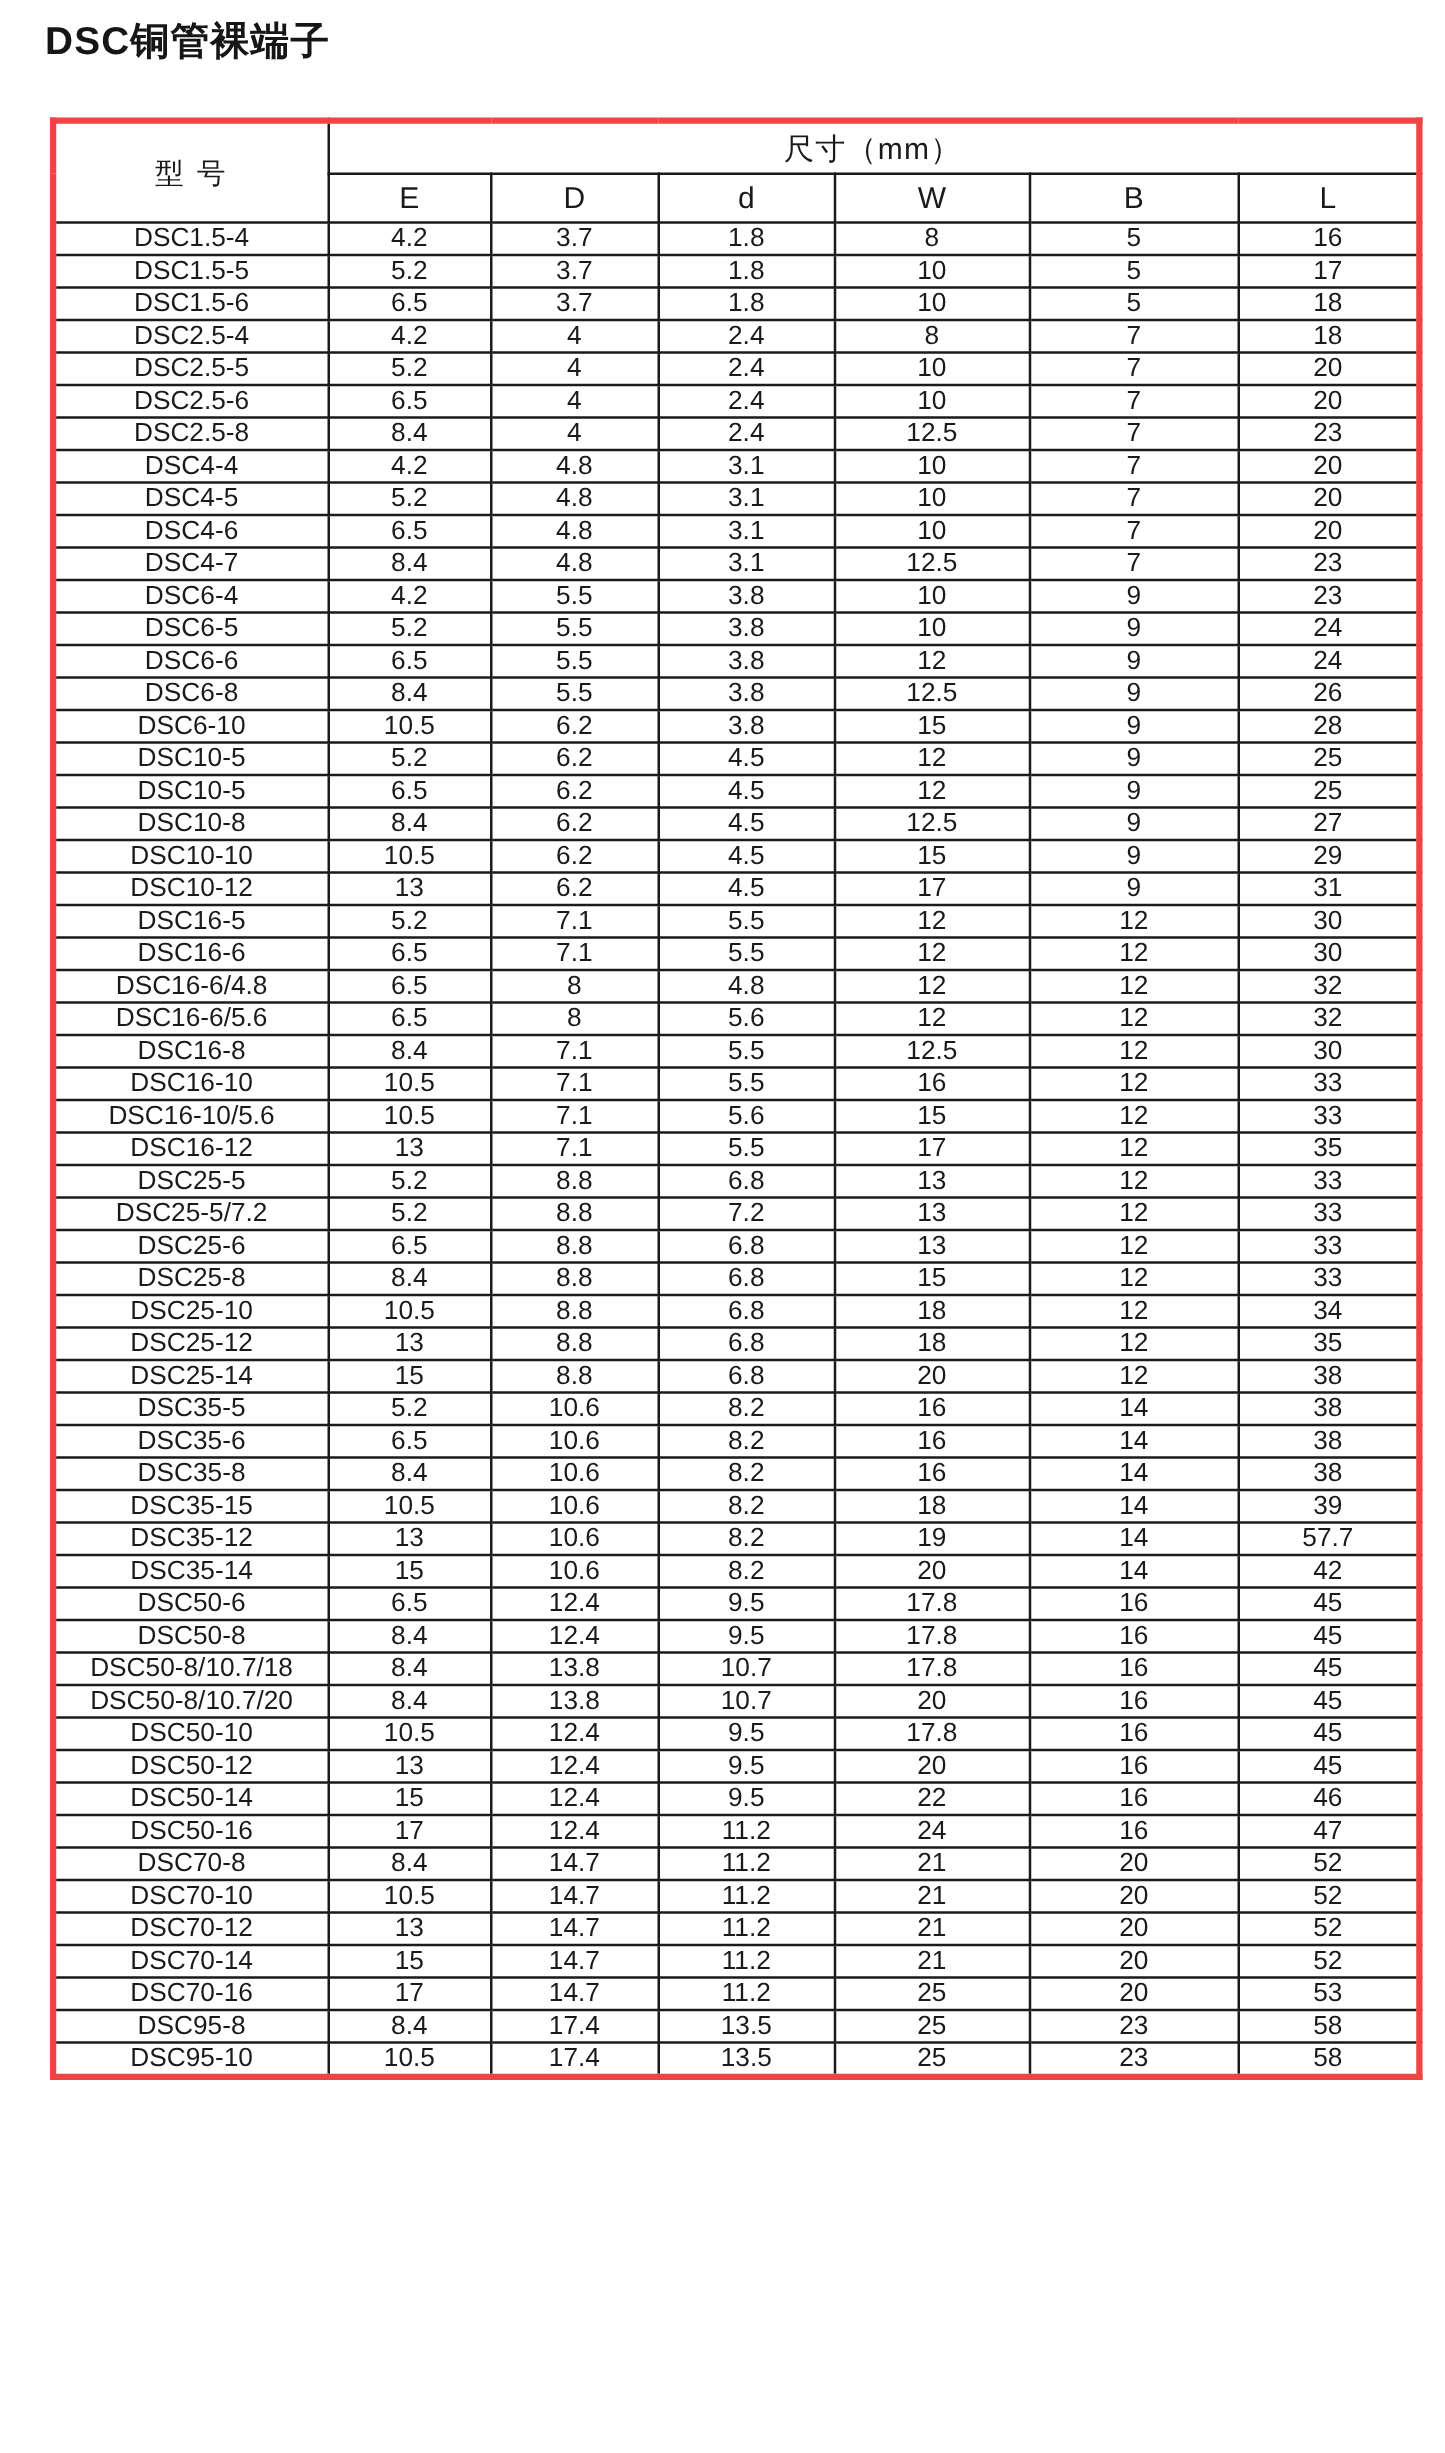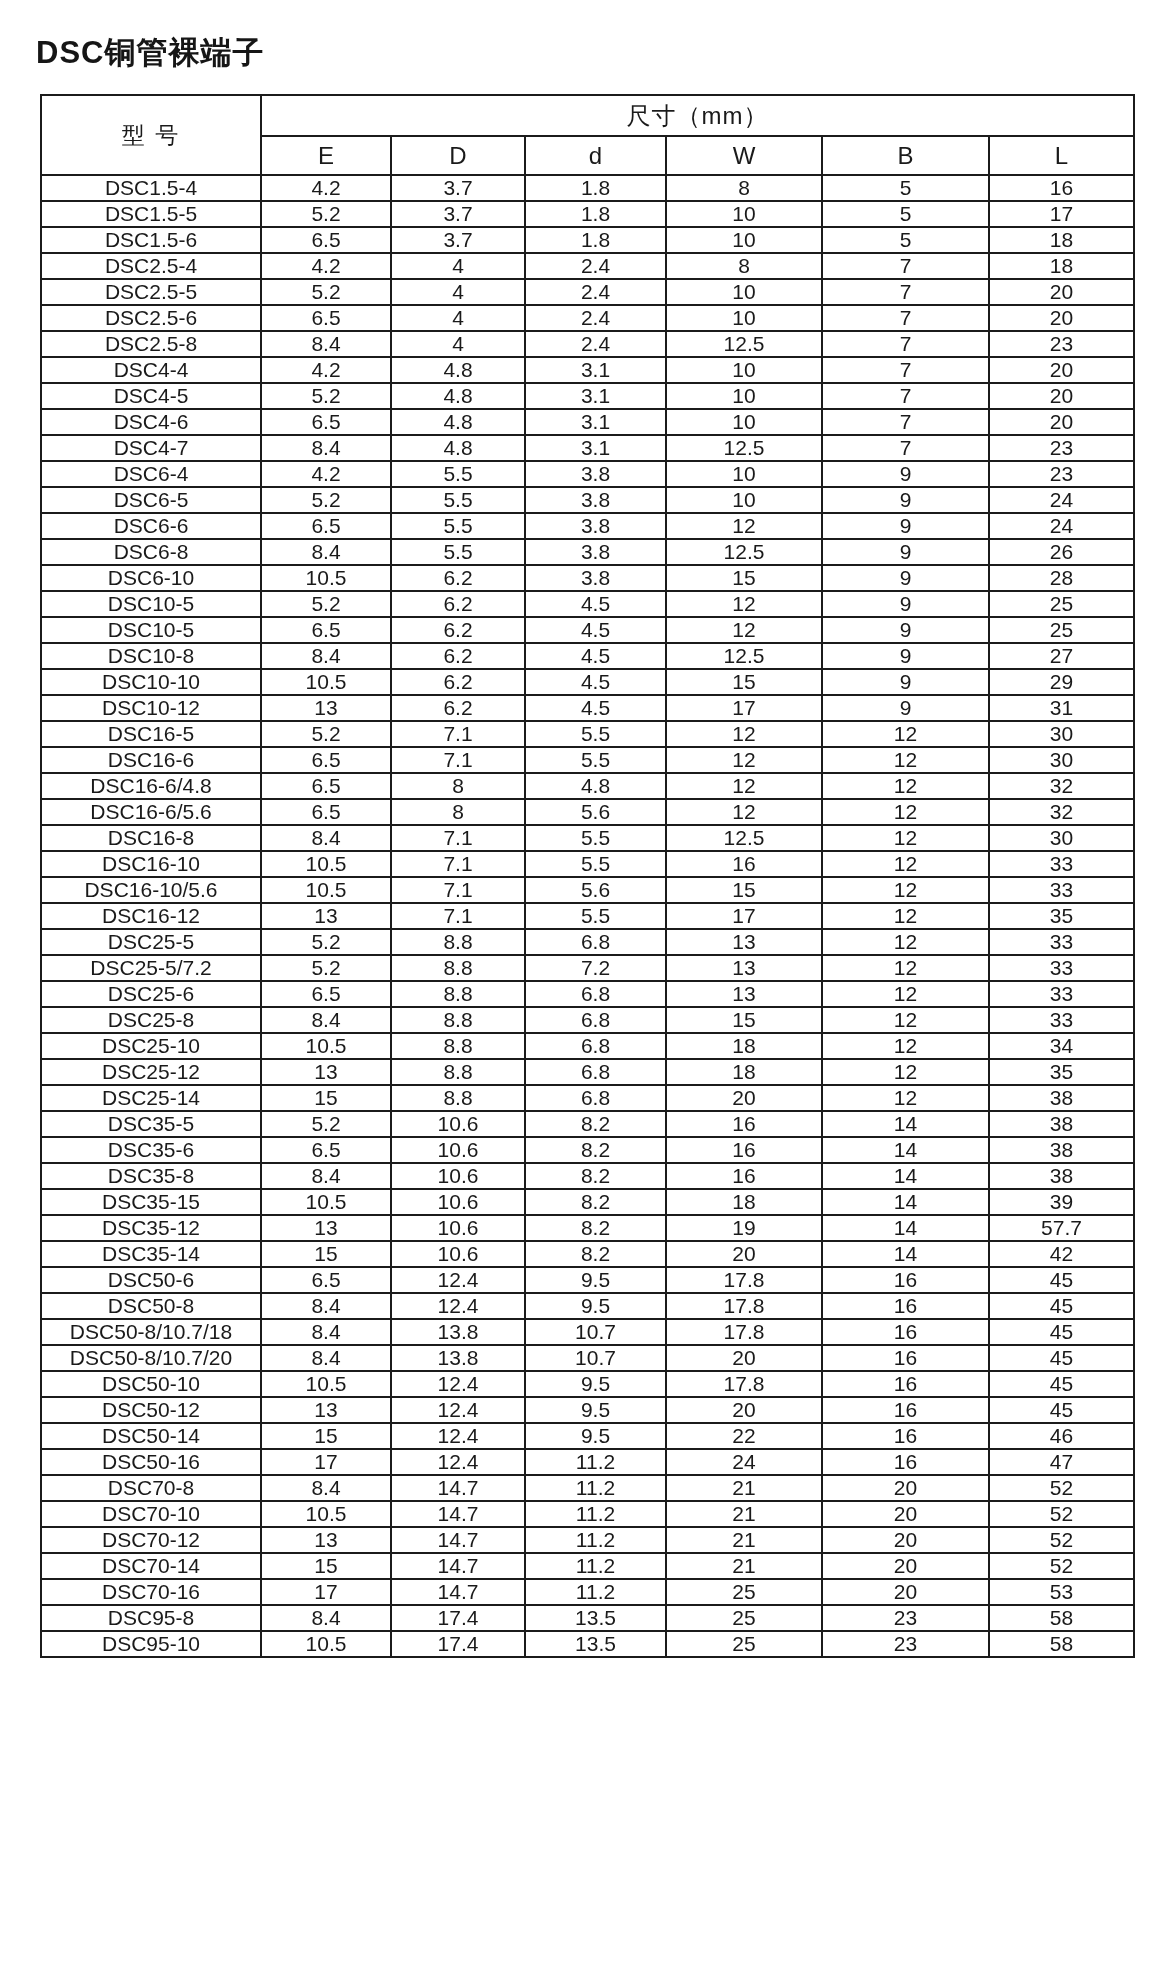--- a/index.html
+++ b/index.html
@@ -20,41 +20,40 @@
   }
   .title {
     position: absolute;
     left: 36px;
     top: 12px;
     font-size: 31px;
     font-weight: bold;
     letter-spacing: 1px;
     color: #161616;
     white-space: nowrap;
-    margin-top: 20px;
   }
   table.spec {
     position: absolute;
     left: 40px;
     top: 94px;
     border-collapse: collapse;
     table-layout: fixed;
     width: 1093px;
     background: #ffffff;
   }
   table.spec th, table.spec td {
     border: 2px solid #1b1b1b;
     padding: 0;
     text-align: center;
     vertical-align: middle;
     font-weight: normal;
     overflow: hidden;
     white-space: nowrap;
   }
-  table.spec { border: 1px solid #ef4444; padding-left: 20px; }
+  table.spec { border: 5px solid #ef4444; padding-left: 20px; }
   th.dim-head {
     height: 39px;
     font-size: 24px;
     letter-spacing: 1px;
   }
   th.model-head {
     font-size: 23px;
     letter-spacing: 2px;
   }
   th.col-head {

